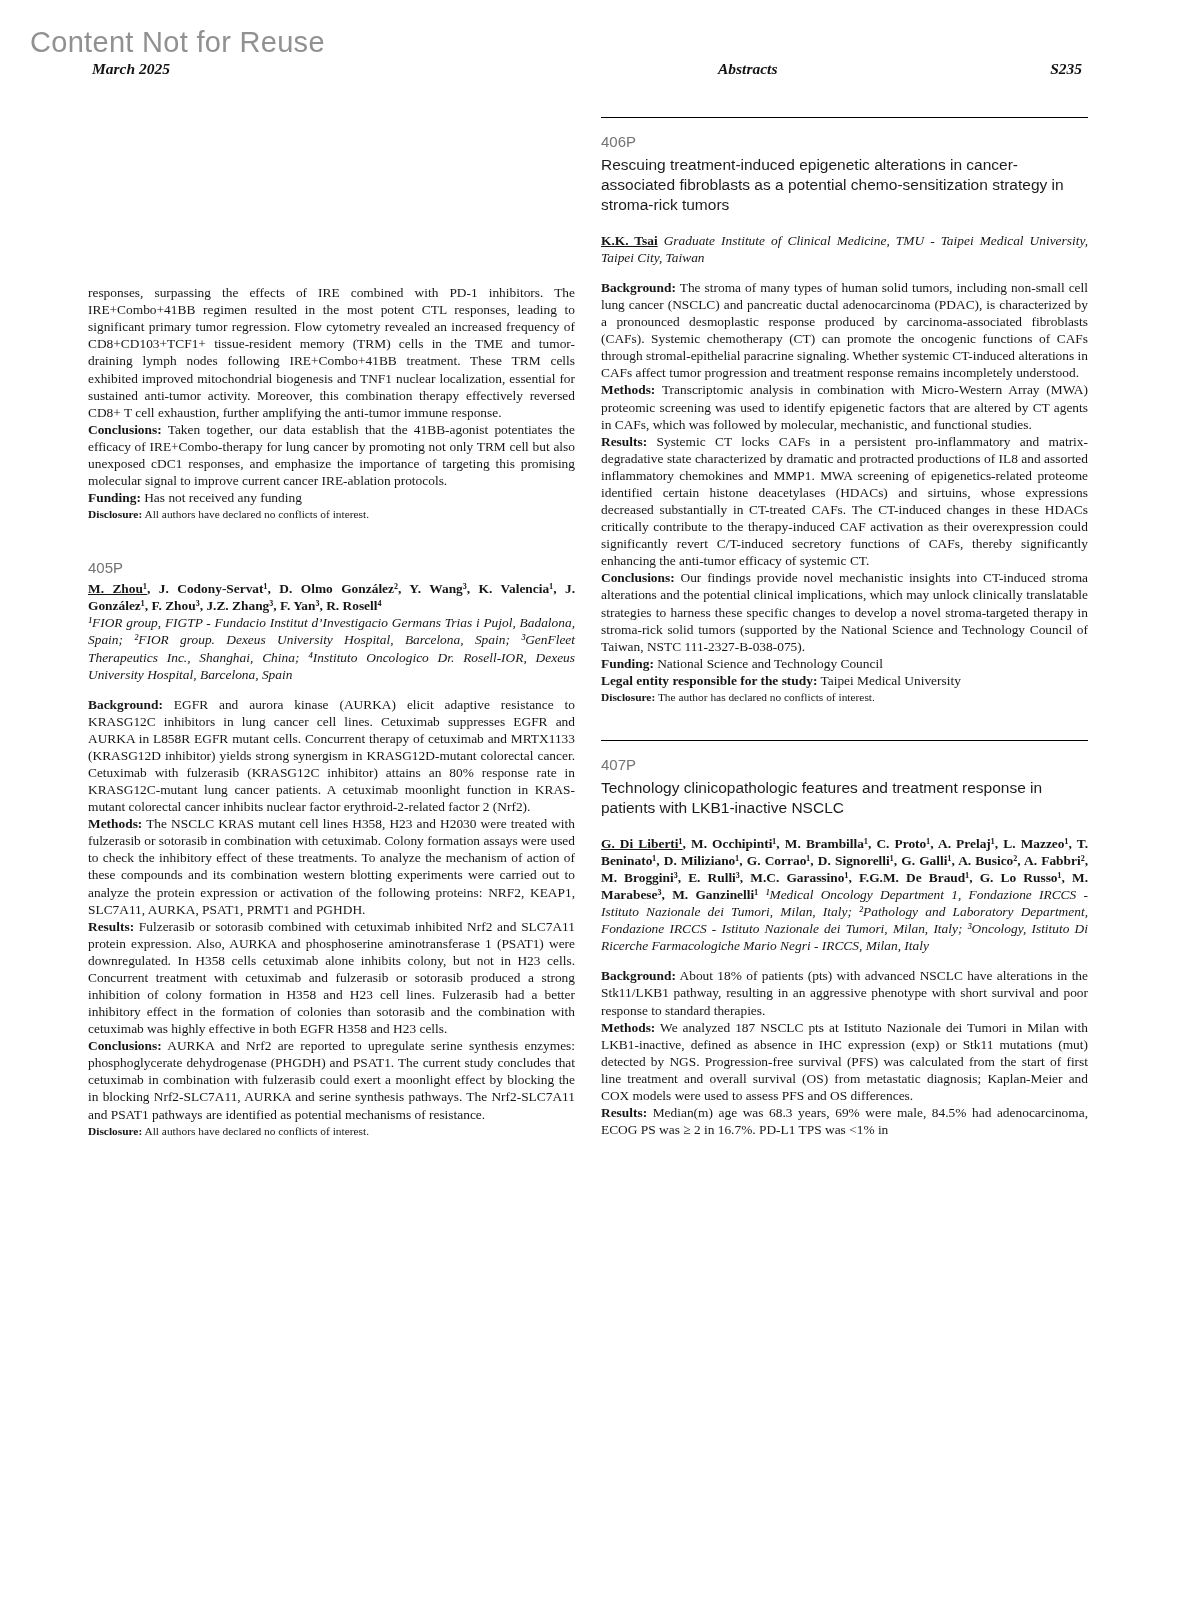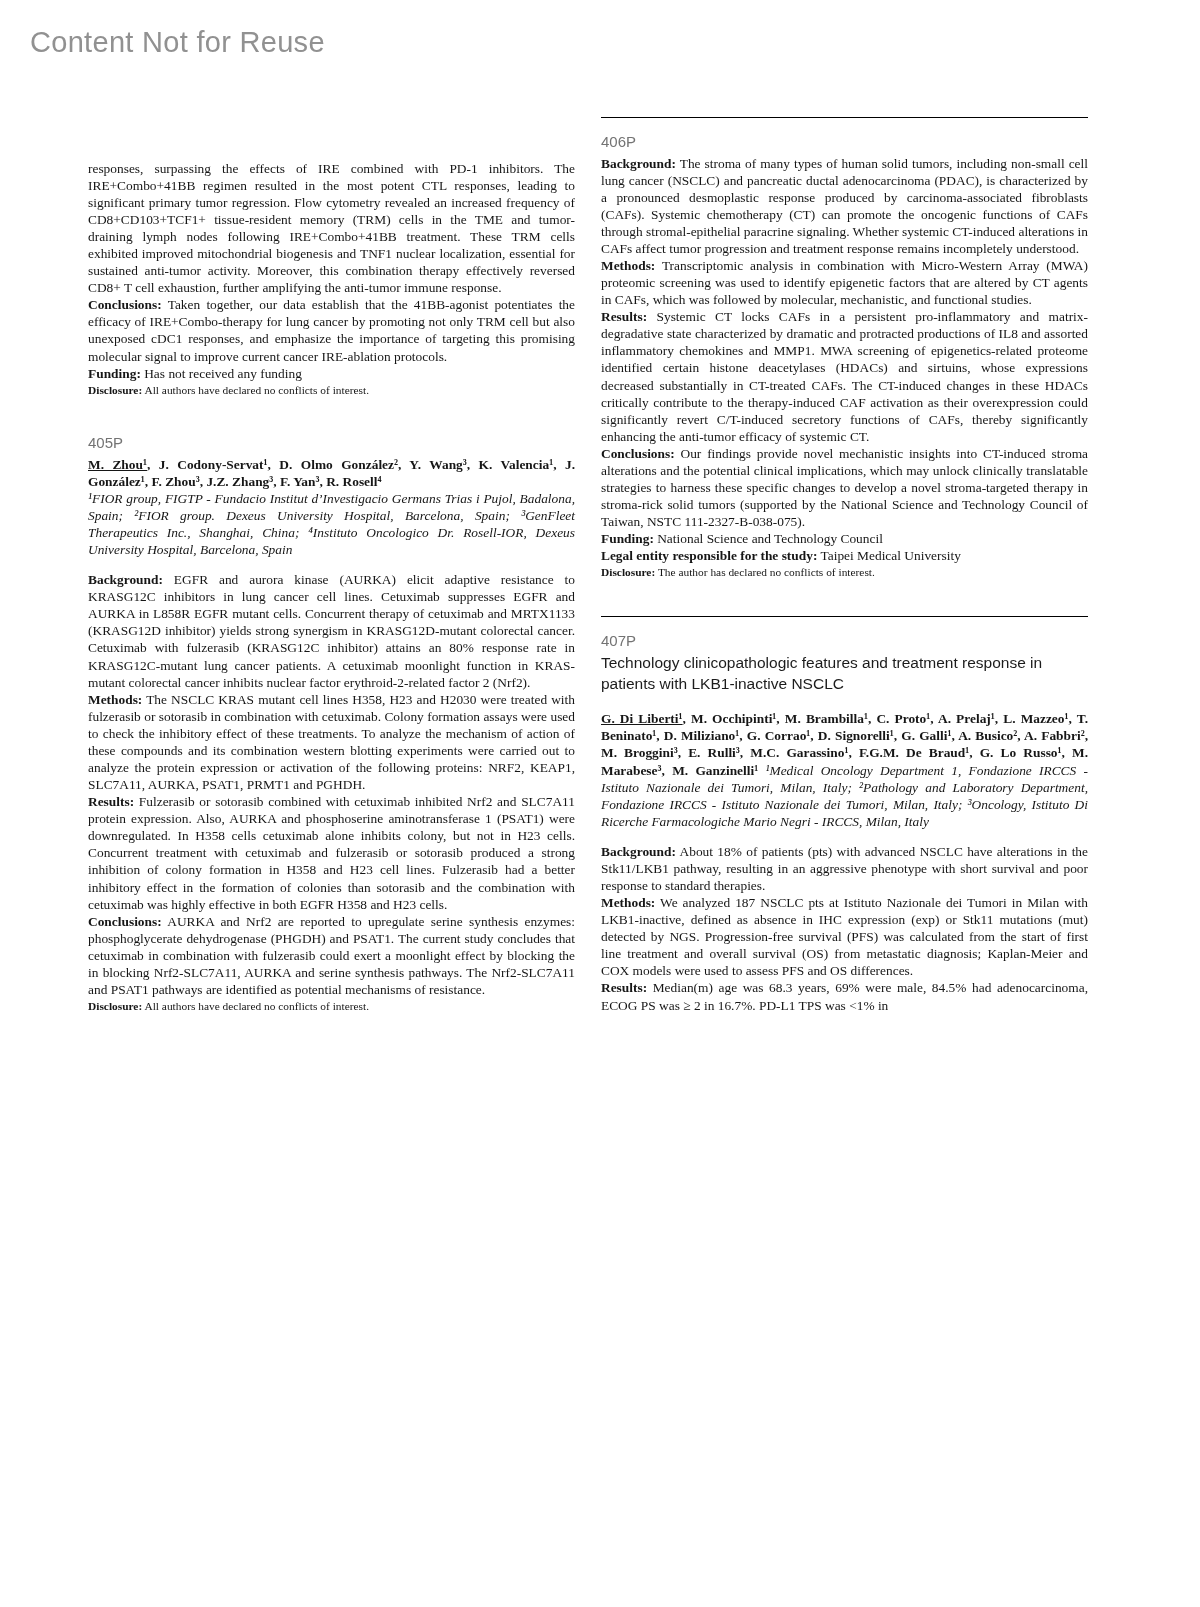--- a/index.html
+++ b/index.html
@@ -29,20 +29,25 @@
   .author-block{margin:0 0 13px;}
   .rule{border:none;border-top:1.5px solid #000;margin:0 0 14px;}
 </style>
 </head>
 <body>
 
 <div class="page">
 
   <div class="watermark">Content Not for Reuse</div>
 
+  <div class="header-row">
+    <span class="hdr-left">March 2025</span>
+    <span class="hdr-center">Abstracts</span>
+    <span class="hdr-right">S235</span>
+  </div>
 
   <div class="columns">
 
     <div class="col">
 
       <section class="abstract">
         <p class="para">responses, surpassing the effects of IRE combined with PD-1 inhibitors. The IRE+Combo+41BB regimen resulted in the most potent CTL responses, leading to significant primary tumor regression. Flow cytometry revealed an increased frequency of CD8+CD103+TCF1+ tissue-resident memory (TRM) cells in the TME and tumor-draining lymph nodes following IRE+Combo+41BB treatment. These TRM cells exhibited improved mitochondrial biogenesis and TNF1 nuclear localization, essential for sustained anti-tumor activity. Moreover, this combination therapy effectively reversed CD8+ T cell exhaustion, further amplifying the anti-tumor immune response.</p>
         <p class="para">
           <b>Conclusions:</b>
           <span>Taken together, our data establish that the 41BB-agonist potentiates the efficacy of IRE+Combo-therapy for lung cancer by promoting not only TRM cell but also unexposed cDC1 responses, and emphasize the importance of targeting this promising molecular signal to improve current cancer IRE-ablation protocols.</span>
@@ -84,20 +89,25 @@
       </section>
 
     </div>
 
     <div class="col">
 
       <hr class="rule">
 
       <section class="abstract">
         <h2 class="abs-id">406P</h2>
+        <h3 class="abs-title">Rescuing treatment-induced epigenetic alterations in cancer-associated fibroblasts as a potential chemo-sensitization strategy in stroma-rick tumors</h3>
+        <p class="para author-block">
+          <b class="underline">K.K. Tsai</b>
+          <span class="aff-inline">Graduate Institute of Clinical Medicine, TMU - Taipei Medical University, Taipei City, Taiwan</span>
+        </p>
         <p class="para">
           <b>Background:</b>
           <span>The stroma of many types of human solid tumors, including non-small cell lung cancer (NSCLC) and pancreatic ductal adenocarcinoma (PDAC), is characterized by a pronounced desmoplastic response produced by carcinoma-associated fibroblasts (CAFs). Systemic chemotherapy (CT) can promote the oncogenic functions of CAFs through stromal-epithelial paracrine signaling. Whether systemic CT-induced alterations in CAFs affect tumor progression and treatment response remains incompletely understood.</span>
         </p>
         <p class="para">
           <b>Methods:</b>
           <span>Transcriptomic analysis in combination with Micro-Western Array (MWA) proteomic screening was used to identify epigenetic factors that are altered by CT agents in CAFs, which was followed by molecular, mechanistic, and functional studies.</span>
         </p>
         <p class="para">
           <b>Results:</b>

